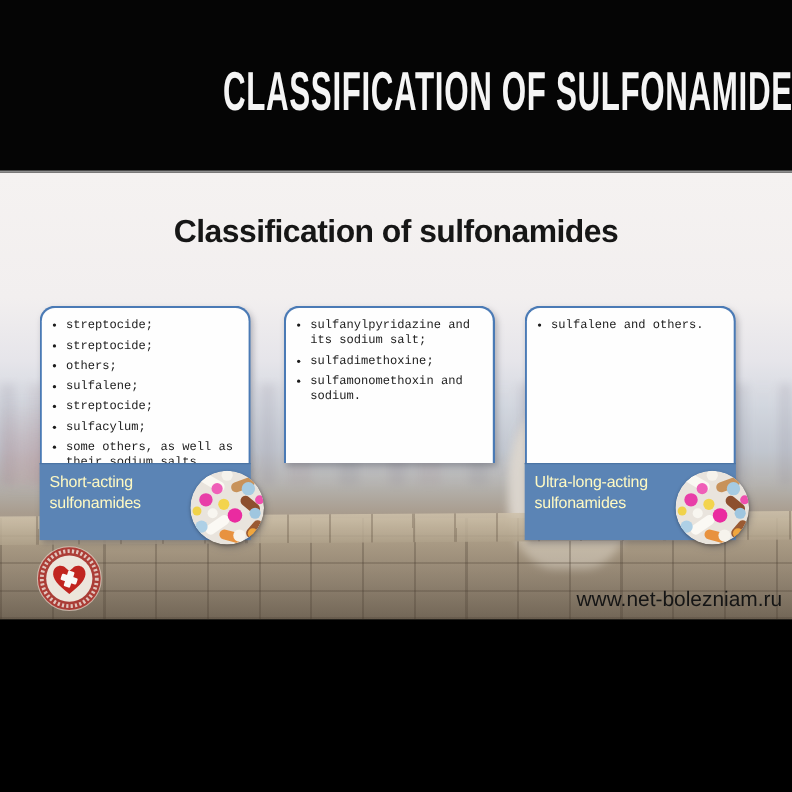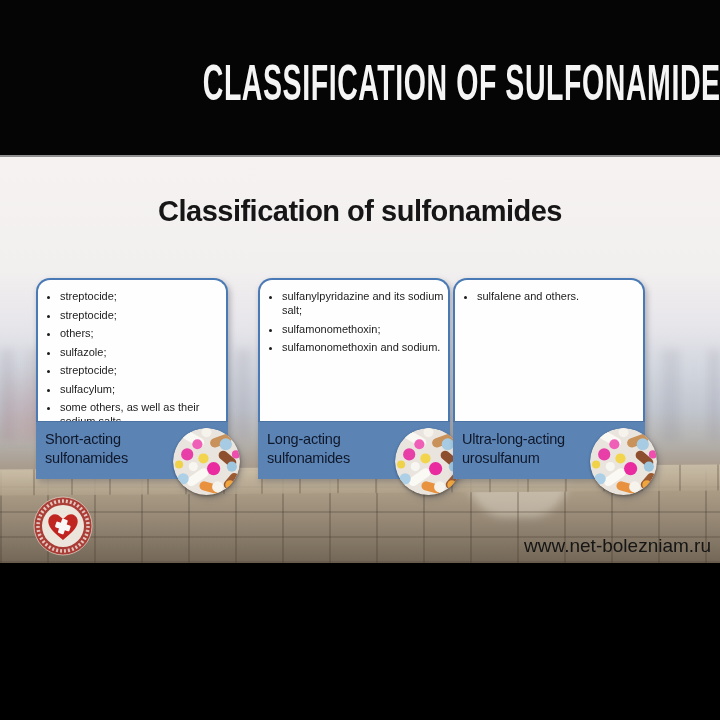--- a/index.html
+++ b/index.html
@@ -45,29 +45,29 @@
   .bg-wall-cap{position:absolute;left:-5px;top:-4px;width:730px;height:26px;
     background:
       repeating-linear-gradient(90deg, rgba(90,75,60,.35) 0 2px, rgba(0,0,0,0) 2px 38px),
       linear-gradient(180deg,#cfc2ab,#b0a28b);
     opacity:.85;transform:rotate(-0.4deg);}
 
   
   .card{position:absolute;top:121px;width:192px;height:201px;
     filter:drop-shadow(2px 3px 3px rgba(60,60,75,.35));}
   .card-body{height:143px;background:#fefefe;border:2px solid #4a7ab5;border-bottom:none;
-    border-radius:14px 14px 0 0;box-sizing:border-box;padding:9px 4px 0 6px;}
+    border-radius:14px 14px 0 0;box-sizing:border-box;padding:9px 4px 0 6px;font-family:Liberation Mono, monospace;}
   .card-body ul{margin:0;padding:0 0 0 16px;}
   .card-body li{font-size:11px;line-height:14px;margin:0 0 4.5px 0;color:#1c1c1c;}
-  .card-bar{position:relative;height:58px;background:#5b84b5;border-top:1px solid #4a73a3;
-    box-sizing:border-box;padding:8px 62px 0 9px;color:#0f172a;font-size:14.5px;
+  .card-bar{position:relative;height:70px;background:#5b84b5;border-top:1px solid #4a73a3;
+    box-sizing:border-box;padding:8px 62px 0 9px;color:#fef9c3;font-size:14.5px;
     line-height:19px;letter-spacing:-0.2px;}
   .pills{position:absolute;right:-12px;top:6px;width:67px;height:67px;border-radius:50%;
     box-shadow:0 1px 3px rgba(0,0,0,.35);z-index:3;}
-  .card1{left:36px;} .card2{left:258px;} .card3{left:453px;}
+  .card1{left:36px;} .card2{left:258px;} .card3{left:477px;}
 
   
   .slide-heading{position:absolute;top:37px;left:0;width:720px;text-align:center;
     font-size:29px;line-height:34px;font-weight:bold;color:#161616;letter-spacing:-0.5px;}
 
   
   .logo{position:absolute;left:33px;top:339px;width:60px;height:60px;opacity:.95;}
   .website{position:absolute;right:9px;top:378px;font-size:19px;color:#151515;}
 </style>
 </head>
@@ -124,58 +124,52 @@
     </div>
 
     <div class="slide-heading">Classification of sulfonamides</div>
 
     <div class="card card1">
       <div class="card-body">
         <ul>
           <li>streptocide;</li>
           <li>streptocide;</li>
           <li>others;</li>
-          <li>sulfazole;</li>
+          <li>sulfalene;</li>
           <li>streptocide;</li>
           <li>sulfacylum;</li>
           <li>some others, as well as their sodium salts.</li>
         </ul>
       </div>
       <div class="card-bar">
         <span>Short-acting sulfonamides</span>
         <svg class="pills" viewBox="0 0 66 66">
           <use href="#pills-img"></use>
         </svg>
       </div>
     </div>
 
     <div class="card card2">
       <div class="card-body">
         <ul>
           <li>sulfanylpyridazine and its sodium salt;</li>
-          <li>sulfamonomethoxin;</li>
+          <li>sulfadimethoxine;</li>
           <li>sulfamonomethoxin and sodium.</li>
         </ul>
-      </div>
-      <div class="card-bar">
-        <span>Long-acting sulfonamides</span>
-        <svg class="pills" viewBox="0 0 66 66">
-          <use href="#pills-img"></use>
-        </svg>
       </div>
     </div>
 
     <div class="card card3">
       <div class="card-body">
         <ul>
           <li>sulfalene and others.</li>
         </ul>
       </div>
       <div class="card-bar">
-        <span>Ultra-long-acting urosulfanum</span>
+        <span>Ultra-long-acting sulfonamides</span>
         <svg class="pills" viewBox="0 0 66 66">
           <use href="#pills-img"></use>
         </svg>
       </div>
     </div>
 
     <svg class="logo" viewBox="0 0 60 60">
       <circle cx="30" cy="30" r="29" fill="#ad3a34"></circle>
       <circle cx="30" cy="30" r="29" fill="none" stroke="#e8ded2" stroke-width="1" opacity=".7"></circle>
       <circle cx="30" cy="30" r="21" fill="#f2ebe2"></circle>

